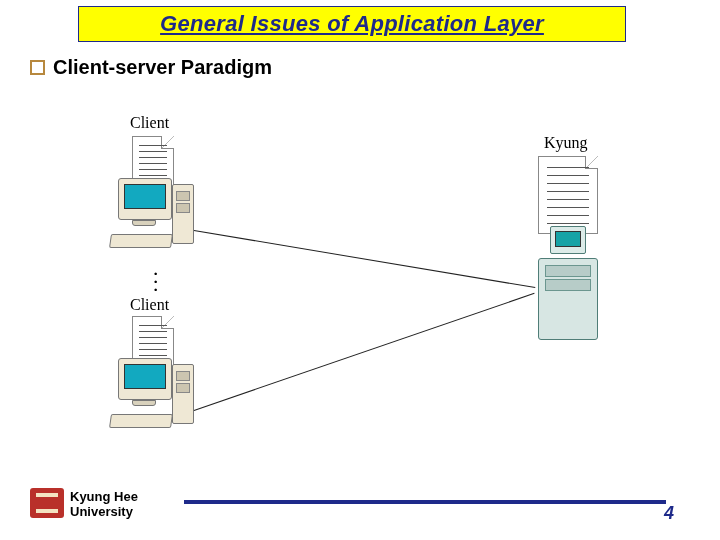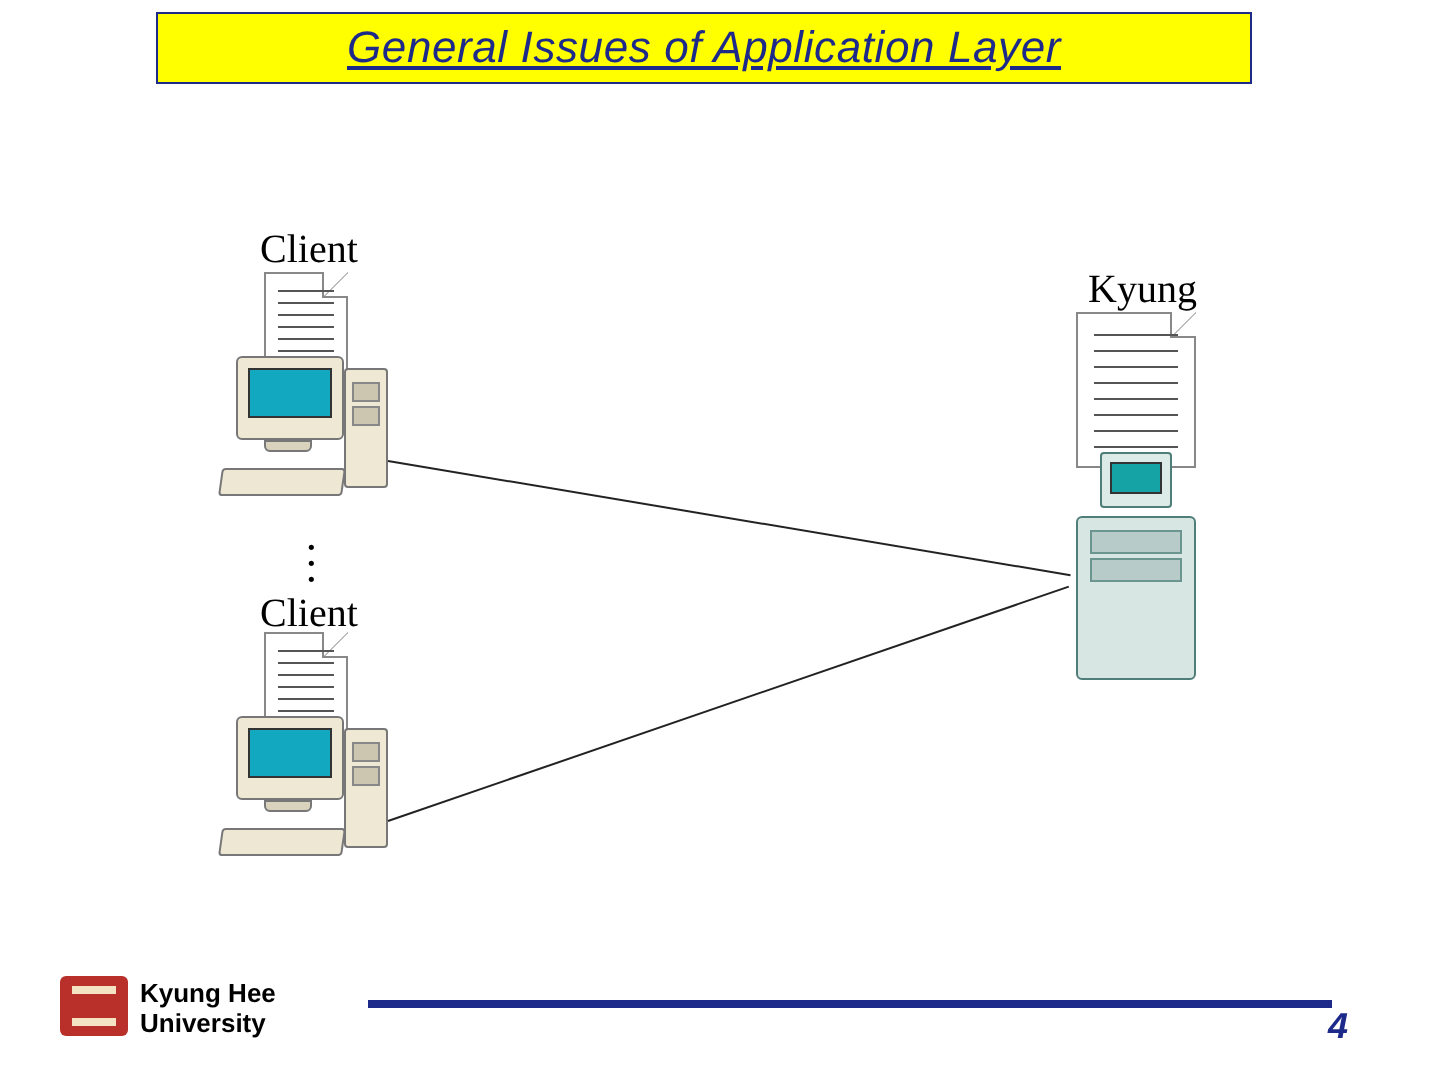--- a/index.html
+++ b/index.html
@@ -13,21 +13,21 @@
     width: 548px;
     height: 36px;
     background: #ffff00;
     border: 1px solid #1e2a8a;
     display: flex;
     align-items: center;
     justify-content: center;
   }
   .title-text {
     color: #1e2a8a;
-    font-weight: normal;
+    font-weight: bold;
     font-style: italic;
     font-size: 22px;
     text-decoration: underline;
     letter-spacing: 0.3px;
   }
 
   .bullet-row {
     position: absolute;
     left: 30px;
     top: 56px;
@@ -47,21 +47,21 @@
   }
 
   .diagram {
     position: absolute;
     left: 90px;
     top: 120px;
     width: 540px;
     height: 320px;
   }
 
-  .label { position: absolute; font-family: Georgia, 'Times New Roman', serif; font-size: 20px; color: #000; }
+  .label { position: absolute; font-family: Georgia, 'Times New Roman', serif; font-size: 16px; color: #000; }
 
   .doc-icon {
     position: absolute;
     width: 42px; height: 52px;
     background: #fff;
     border: 1px solid #888;
   }
   .doc-icon::before { 
     content: "";
     position: absolute;
@@ -156,20 +156,24 @@
 </style>
 </head>
 <body>
 
 <div class="slide">
 
   <div class="title-bar">
     <span class="title-text">General Issues of Application Layer</span>
   </div>
 
+  <div class="bullet-row">
+    <span class="bullet-box"></span>
+    <span class="bullet-label">Client-server Paradigm</span>
+  </div>
 
   <div class="diagram">
 
     <div class="label" style="left:40px; top:-6px;">Client</div>
     <div class="doc-icon" style="left:42px; top:16px;">
         <div class="doc-lines"></div>
       </div>
     <div class="pc" style="left:20px; top:58px;">
       <div class="monitor">
           <div class="screen"></div>

